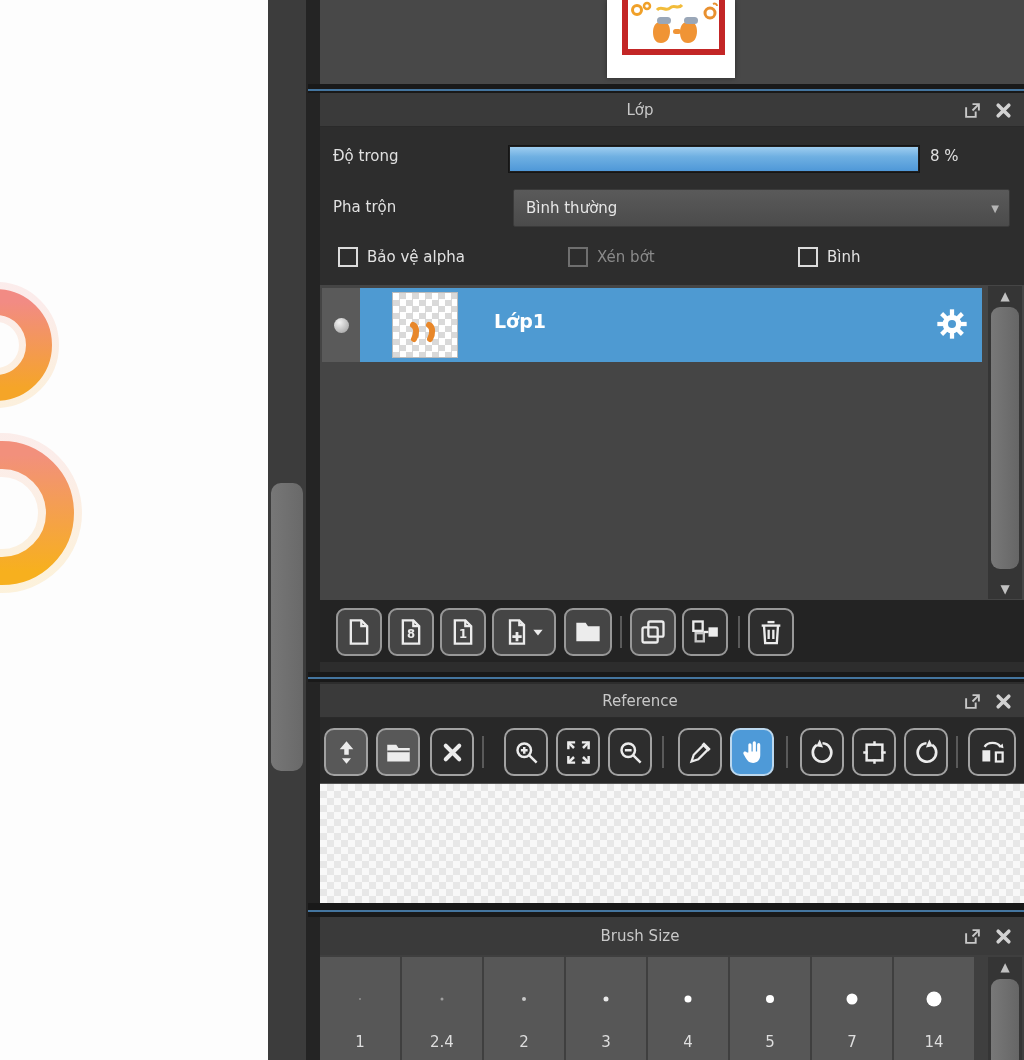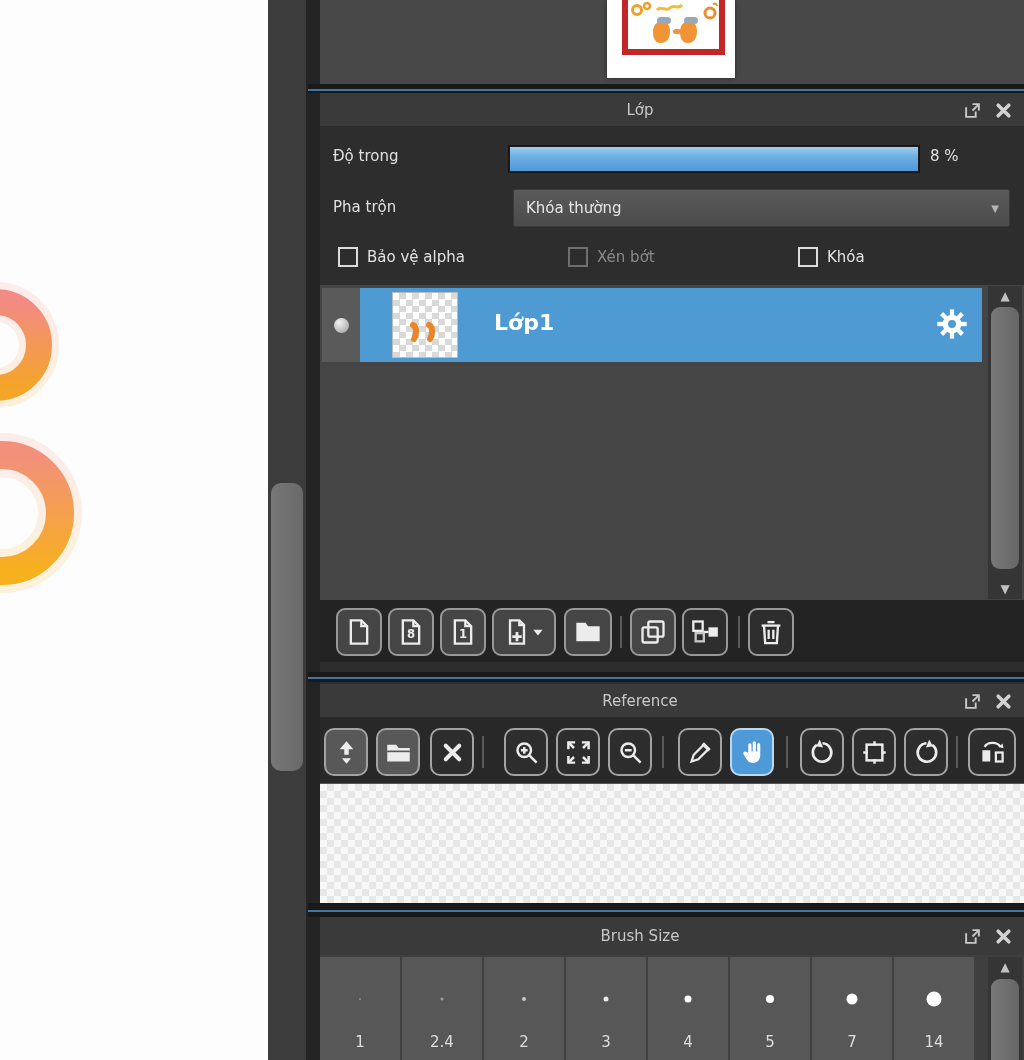--- a/index.html
+++ b/index.html
@@ -37,21 +37,21 @@
   .cb-box.disabled{border-color:#6f6f6f}
   .cb-label{position:absolute;font-size:15px;color:#e2e2e2;line-height:24px}
   .cb-label.disabled{color:#8a8a8a}
 
   
   #layer-list{left:320px;top:285px;width:704px;height:315px;background:#454545}
   #layer-row{position:absolute;left:2px;top:3px;width:660px;height:74px;background:#4e9ad2;display:flex}
   #vis-cell{width:38px;height:74px;background:#5a5a5a;display:flex;align-items:center;justify-content:center;flex:none}
   #vis-dot{width:15px;height:15px;border-radius:50%;background:radial-gradient(circle at 35% 30%,#f2f2f2,#9a9a9a)}
   #layer-thumb{position:absolute;left:70px;top:4px;width:66px;height:66px;background:conic-gradient(#d9d9d9 25%,#ffffff 25% 50%,#d9d9d9 50% 75%,#ffffff 75%);background-size:13px 13px;border:1px solid #bbb}
-  #layer-name{position:absolute;left:172px;top:22px;font-size:22px;font-weight:bold;color:#ffffff}
+  #layer-name{position:absolute;left:172px;top:22px;font-size:19px;font-weight:bold;color:#ffffff}
   #layer-gear{position:absolute;right:14px;top:20px;width:32px;height:32px}
 
   .vscroll{position:absolute;width:34px;background:#353535}
   .vthumb{position:absolute;left:3px;width:28px;background:linear-gradient(90deg,#787878,#666);border-radius:9px}
   .sarrow{position:absolute;left:0;width:34px;text-align:center;font-size:12px;color:#c2c2c2;line-height:16px}
 
   
   #layer-toolbar{left:320px;top:600px;width:704px;height:62px;background:#232323}
   .tbtn{position:absolute;top:8px;height:48px;border:2px solid #989898;border-radius:9px;background:#454545;display:flex;align-items:center;justify-content:center}
   .tbtn.dark{background:#2e2e2e}
@@ -143,27 +143,27 @@
 <div class="abs" style="left:320px;top:127px;width:704px;height:158px;background:#2d2d2d">
   <span class="abs ctl-label" style="left:13px;top:20px">Độ trong</span>
   <span class="abs ctl-label" style="left:610px;top:20px;width:90px">8 %</span>
   <span class="abs ctl-label" style="left:13px;top:71px">Pha trộn</span>
 
   <span class="abs cb-box" style="left:18px;top:120px"></span>
   <span class="abs cb-label" style="left:47px;top:118px">Bảo vệ alpha</span>
   <span class="abs cb-box disabled" style="left:248px;top:120px"></span>
   <span class="abs cb-label disabled" style="left:277px;top:118px">Xén bớt</span>
   <span class="abs cb-box" style="left:478px;top:120px"></span>
-  <span class="abs cb-label" style="left:507px;top:118px">Khóa</span>
+  <span class="abs cb-label" style="left:507px;top:118px">Bình</span>
 </div>
 <div class="abs" id="opacity-slider">
   <div id="opacity-fill" style="width: calc(100% - 2px);"></div>
 </div>
 <div class="abs" id="blend-select">
-  <span>Khóa thường</span>
+  <span>Bình thường</span>
   <span class="chev">▼</span>
 </div>
 
 <div class="abs" id="layer-list">
   <div id="layer-row">
     <div id="vis-cell">
       <div id="vis-dot"></div>
     </div>
     <div id="layer-thumb">
       <svg width="64" height="64">

